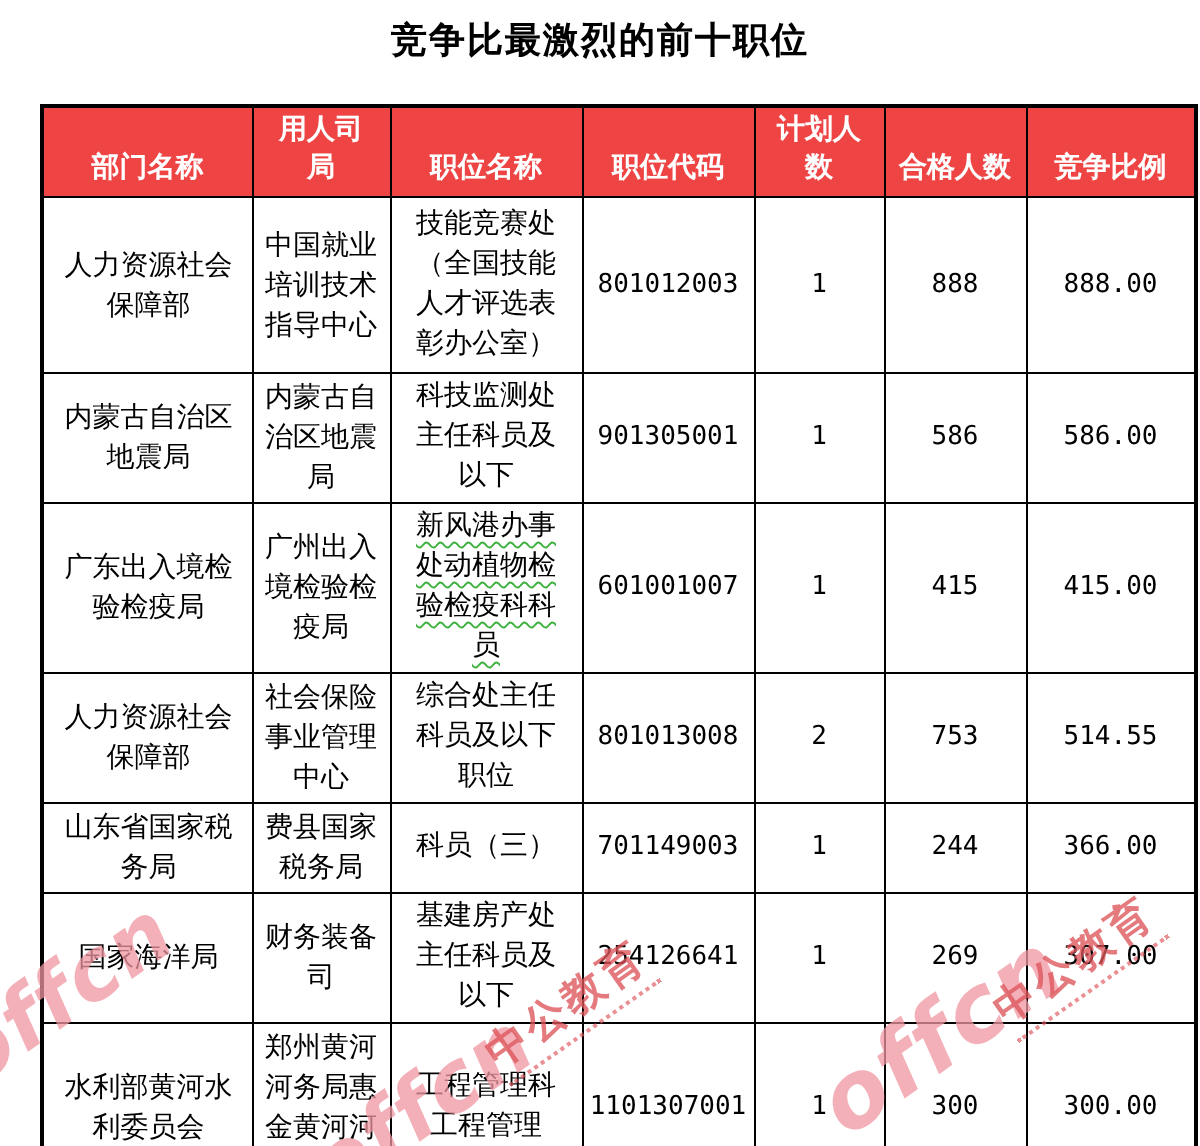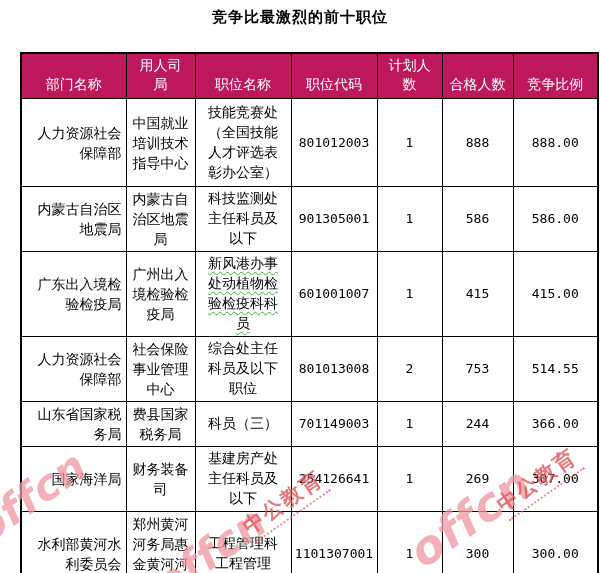--- a/index.html
+++ b/index.html
@@ -11,60 +11,60 @@
     background: #ffffff;
     position: relative;
     font-family: "DejaVu Sans", sans-serif;
   }
   #page-title {
     position: absolute;
     top: 8px;
     left: 0;
     width: 600px;
     text-align: center;
-    font-size: 15px;
+    font-size: 18px;
     font-weight: bold;
     color: #000000;
     letter-spacing: 1px;
   }
   table#rank-table {
     position: absolute;
     left: 20px;
     top: 52px;
     width: 577px;
     border-collapse: collapse;
     table-layout: fixed;
     border: 2px solid #000000;
     background: #ffffff;
   }
   #rank-table th, #rank-table td {
     border: 1px solid #000000;
     color: #000000;
     overflow: hidden;
   }
   #rank-table thead th {
-    background: #be185d;
+    background: #ef4444;
     color: #ffffff;
-    font-weight: normal;
+    font-weight: bold;
     font-size: 14px;
     line-height: 19px;
     text-align: center;
     vertical-align: bottom;
     padding: 2px 3px 4px 3px;
     white-space: pre-line;
   }
   #rank-table tbody td {
     font-size: 14px;
     line-height: 20px;
     text-align: center;
     vertical-align: middle;
     padding: 2px 5px;
   }
   #rank-table td.col-dept {
-    text-align: right;
+    text-align: center;
     padding: 2px 4px 2px 5px;
     margin-left: 15px;
   }
   #rank-table td.col-position {
     padding: 2px 7px;
     font-family: Liberation Mono, monospace;
   }
   #rank-table td.num {
     font-family: "DejaVu Sans Mono", monospace;
     font-size: 13px;

